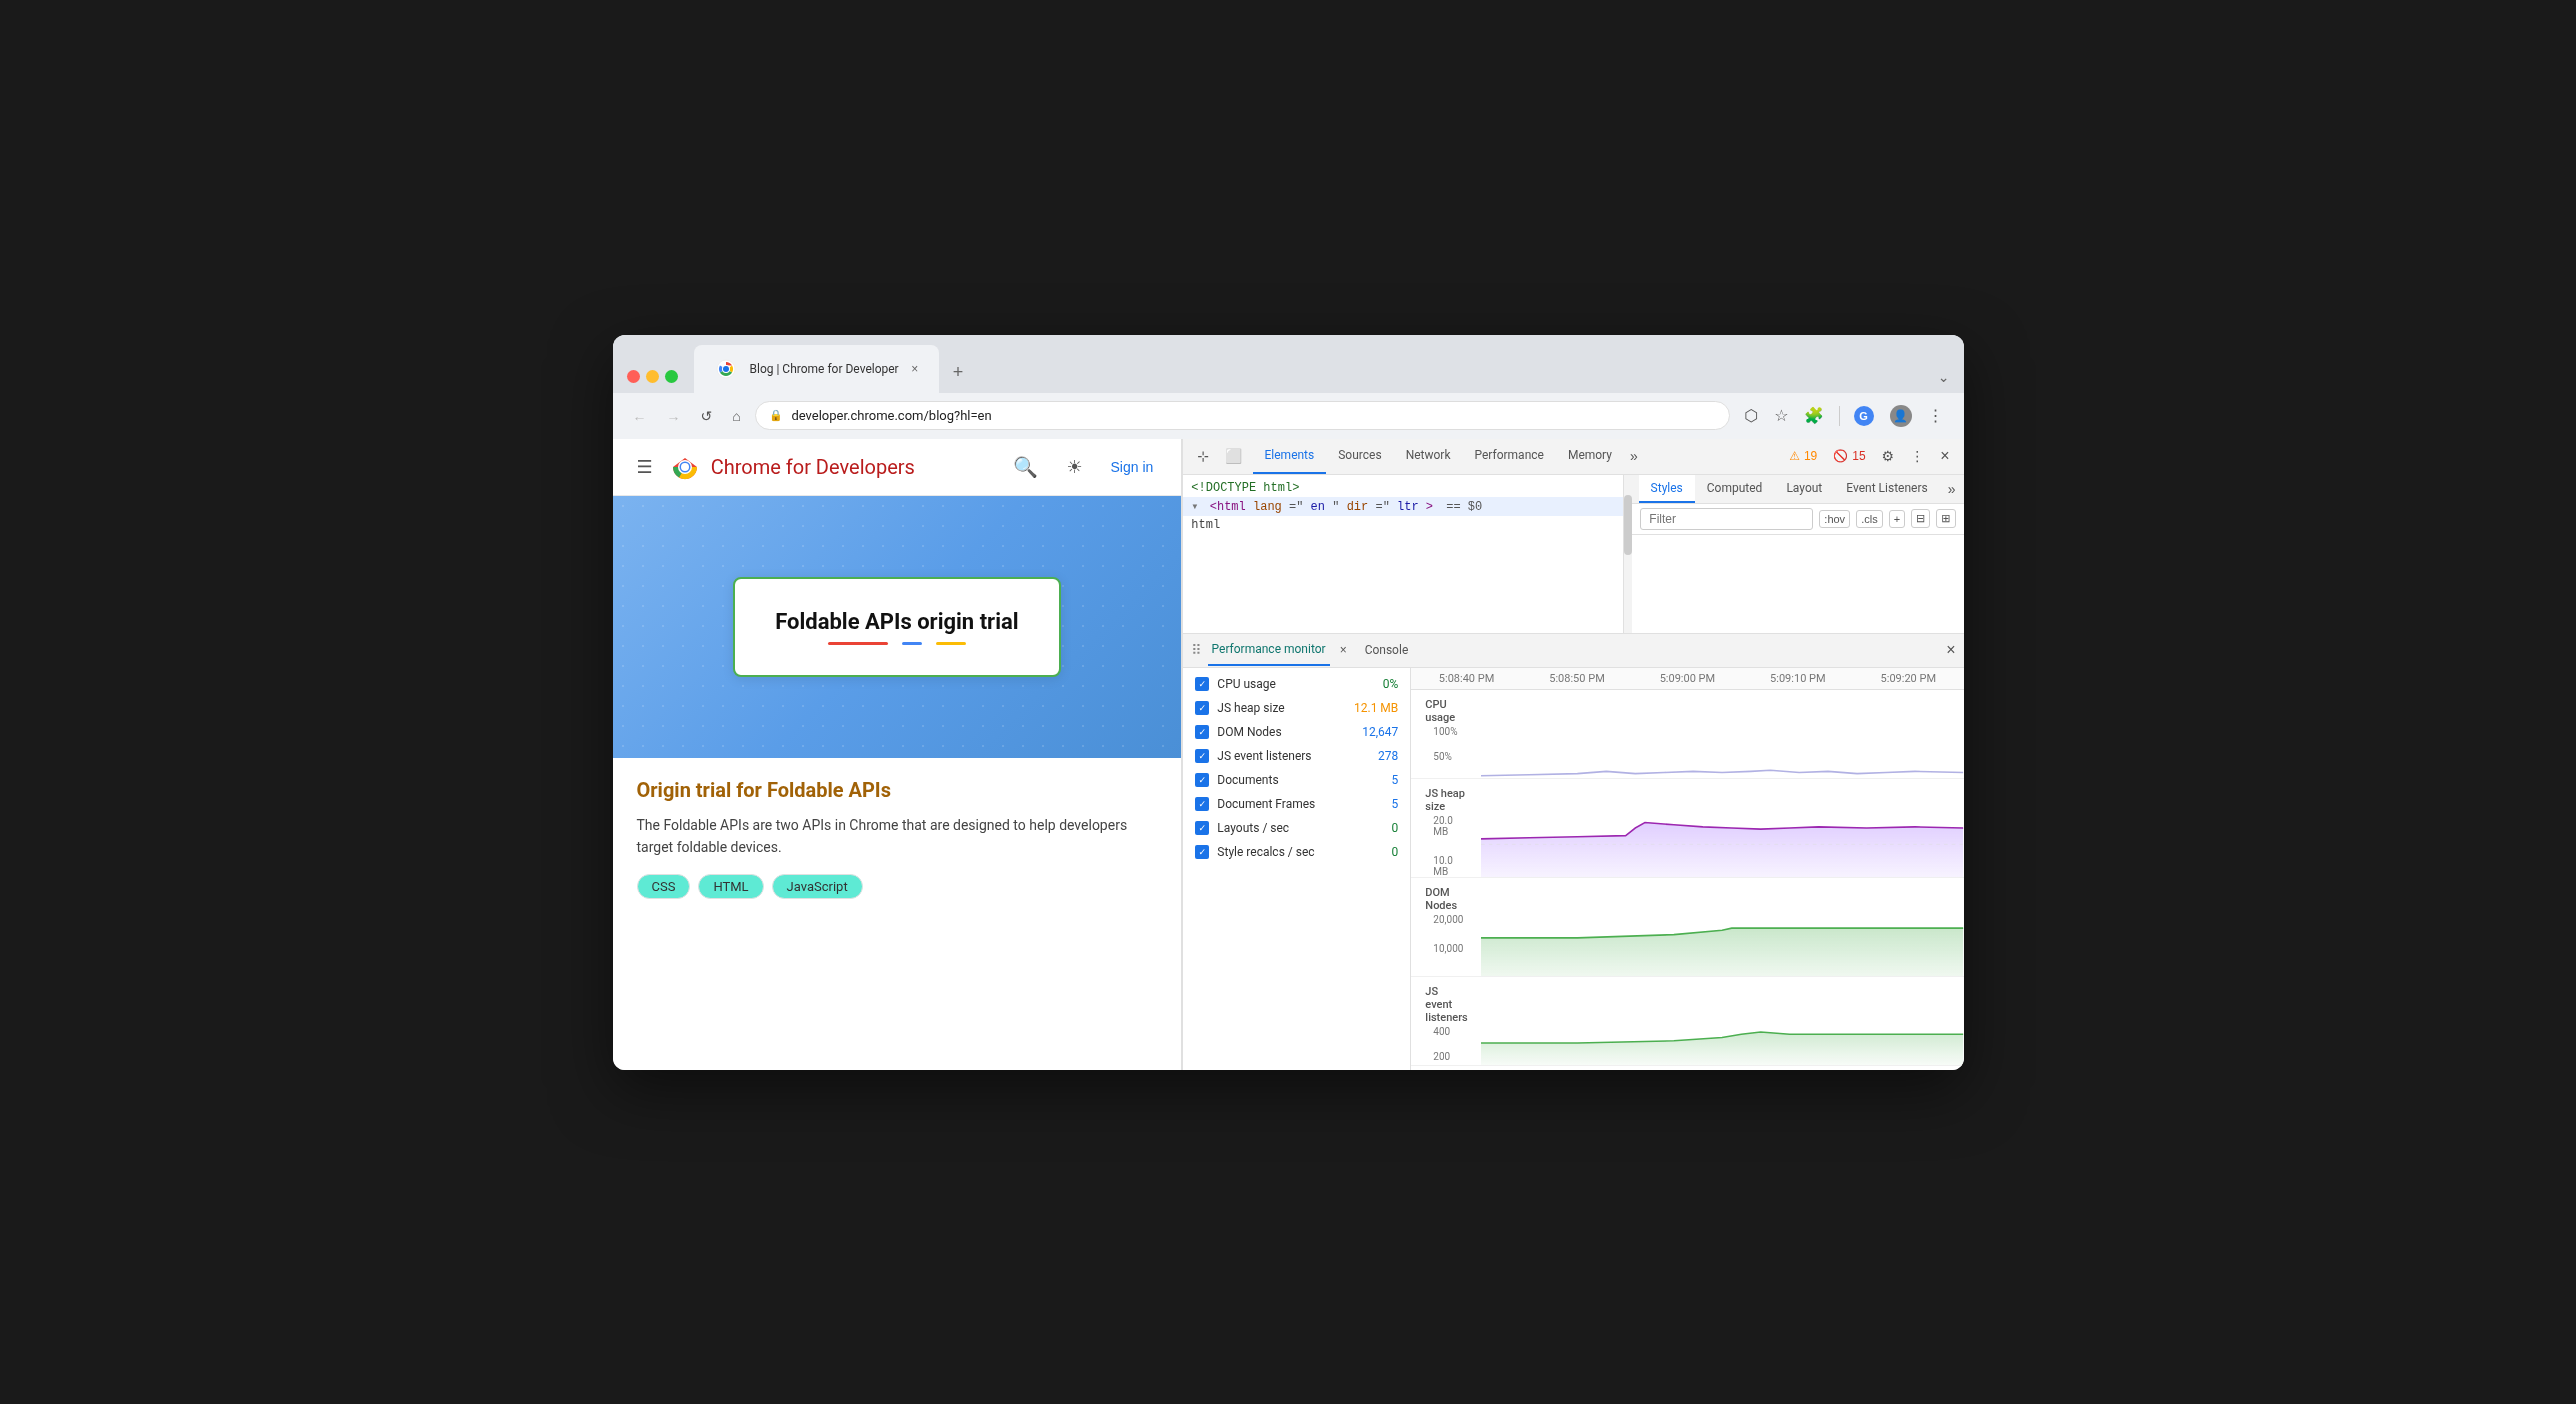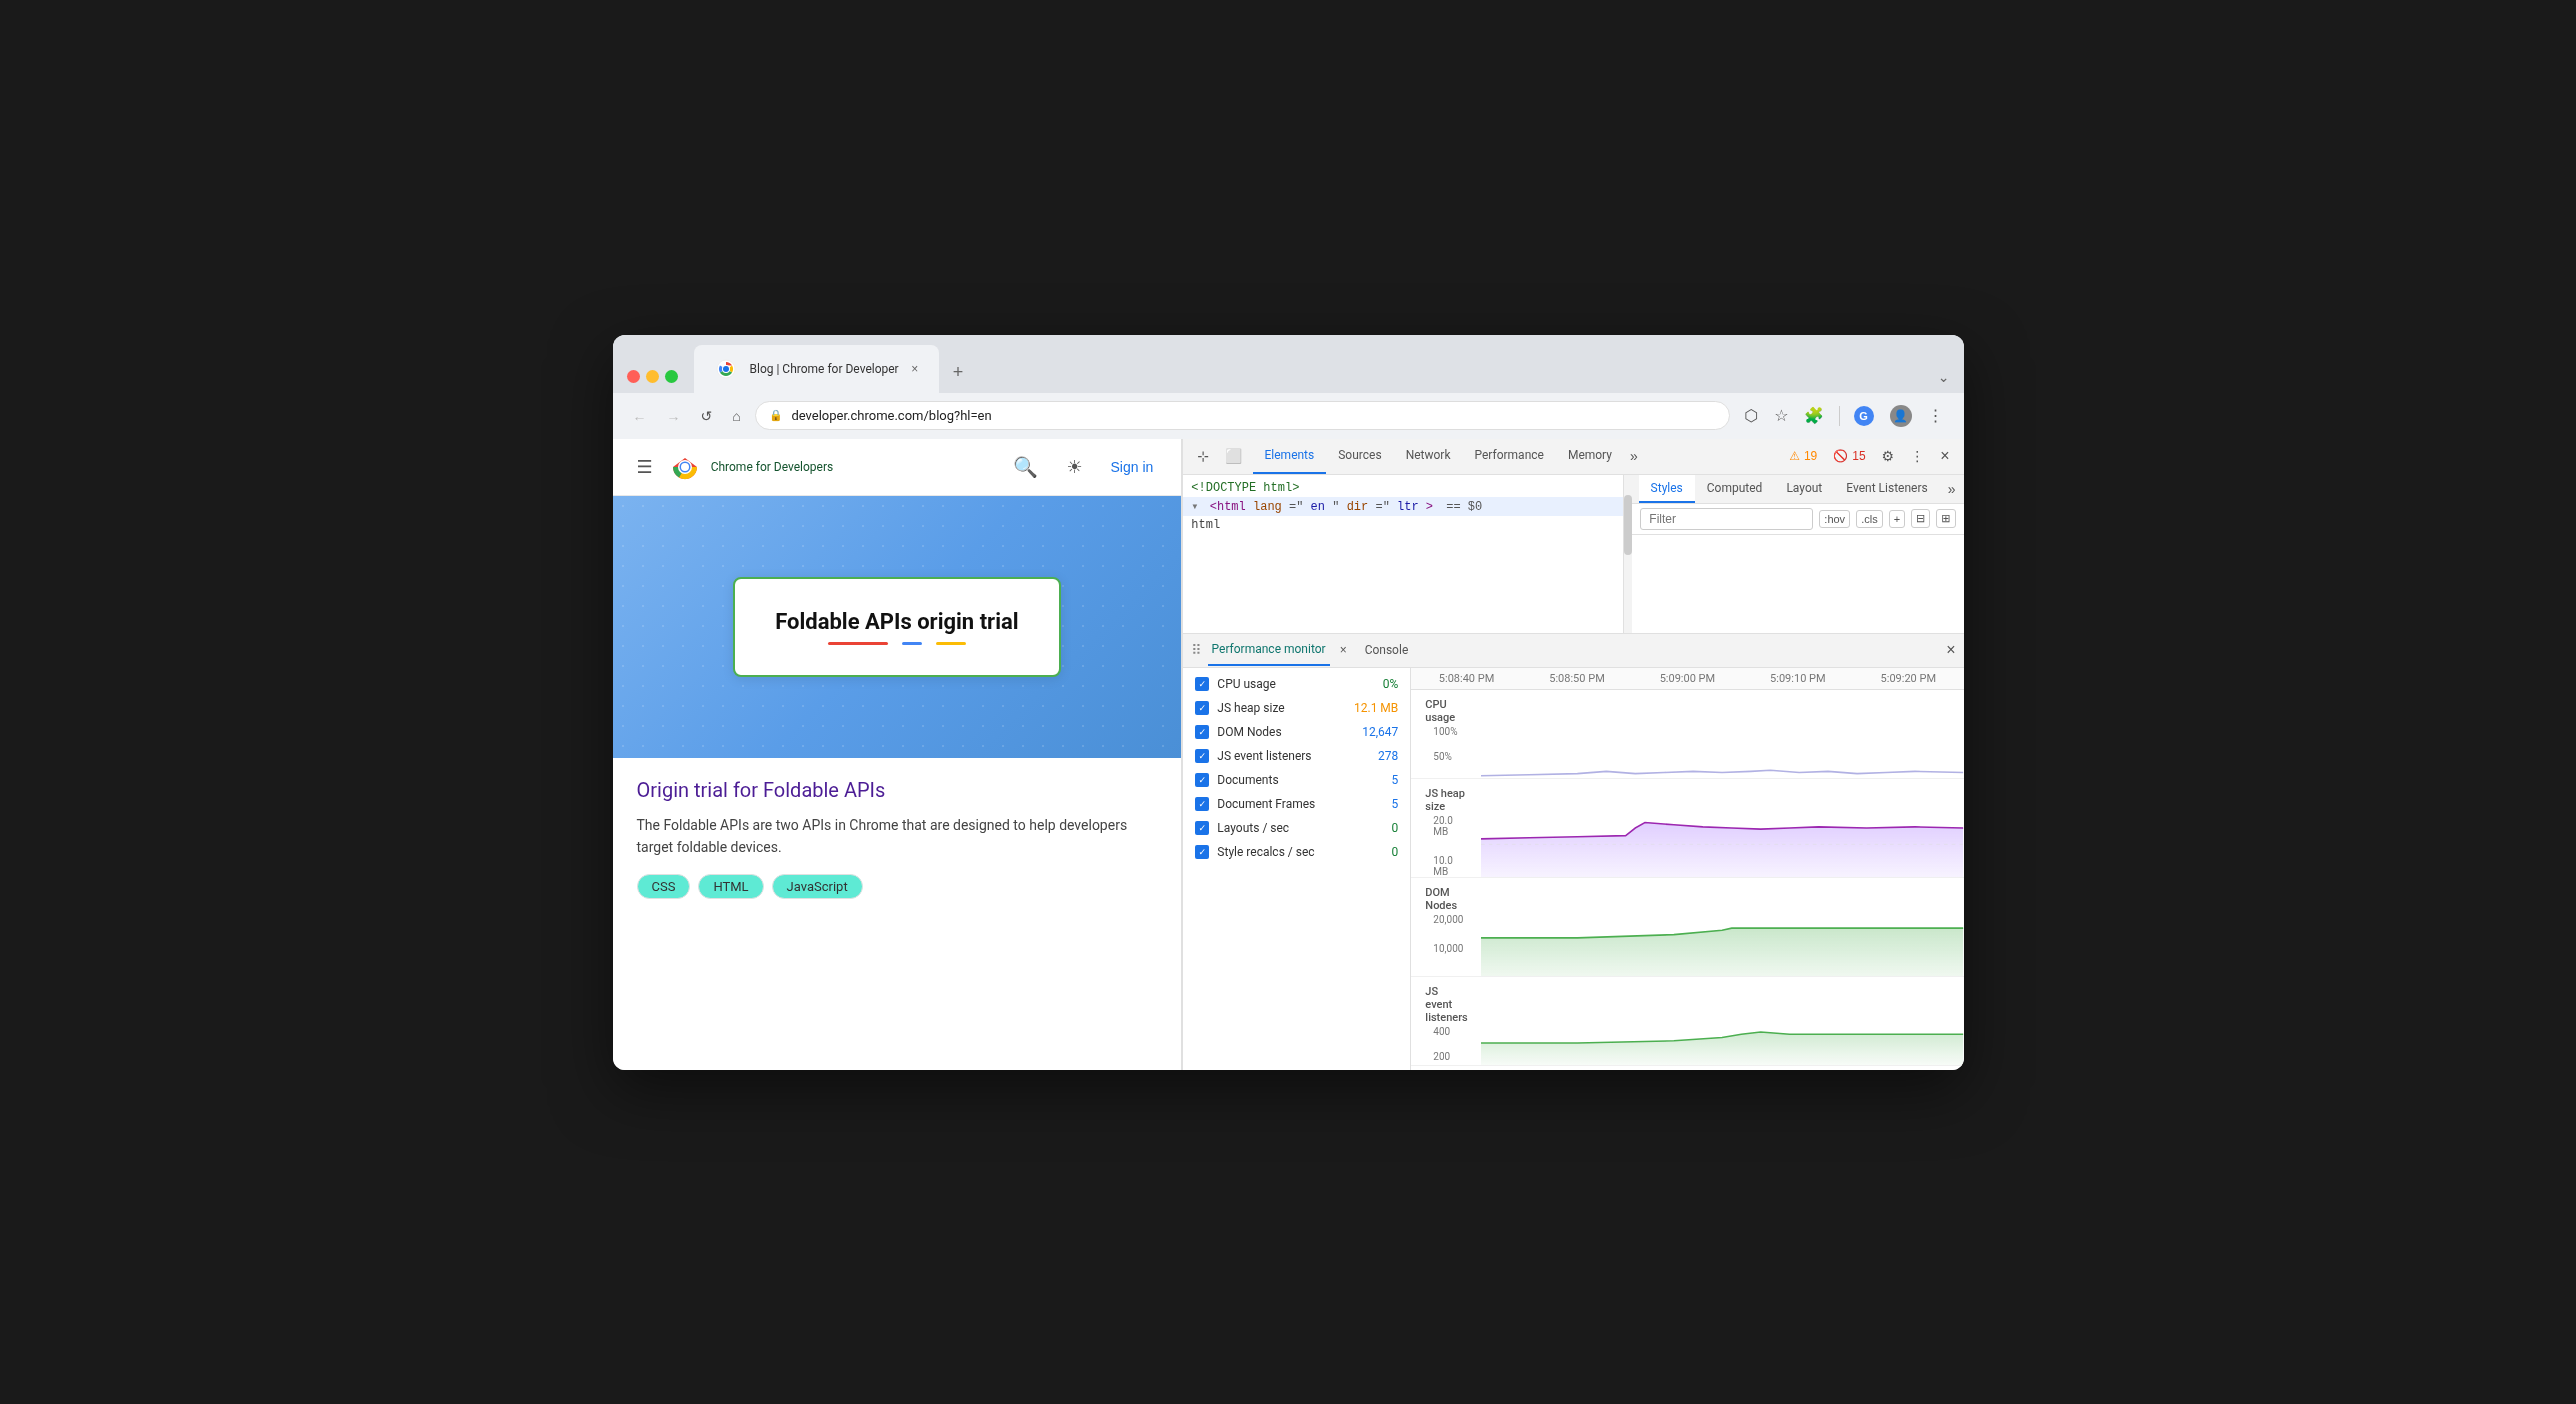--- a/index.html
+++ b/index.html
@@ -192,22 +192,22 @@
       padding: 4px;
     }
 
     .site-logo {
       display: flex;
       align-items: center;
       gap: 10px;
     }
 
     .site-name {
-      font-size: 12px;
-      color: #14532d;
+      font-size: 20px;
+      color: #b91c1c;
       font-weight: 400;
     }
 
     .header-spacer { flex: 1; }
 
     .header-search-btn {
       background: transparent;
       border: none;
       cursor: pointer;
       font-size: 20px;
@@ -286,22 +286,22 @@
       height: 3px;
       border-radius: 2px;
     }
 
     .blog-card-body {
       padding: 20px 24px;
     }
 
     .blog-card-title {
       font-size: 20px;
-      color: #4c1d95;
-      font-weight: 400;
+      color: #a16207;
+      font-weight: 700;
       margin-bottom: 12px;
     }
 
     .blog-card-desc {
       font-size: 14px;
       color: #444;
       line-height: 1.6;
       margin-bottom: 16px;
     }
 

